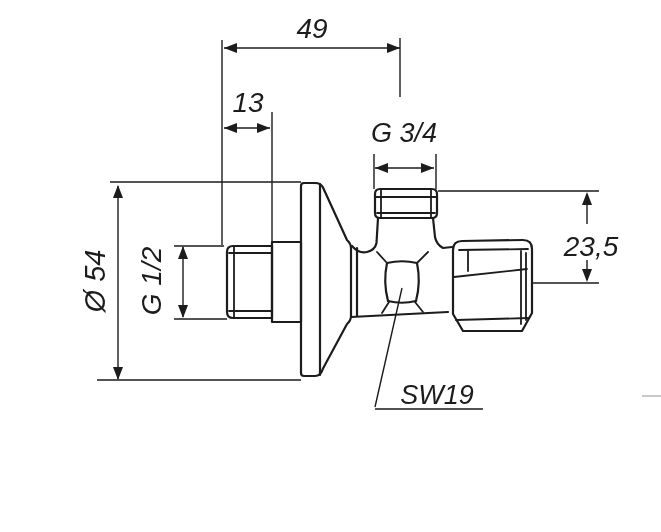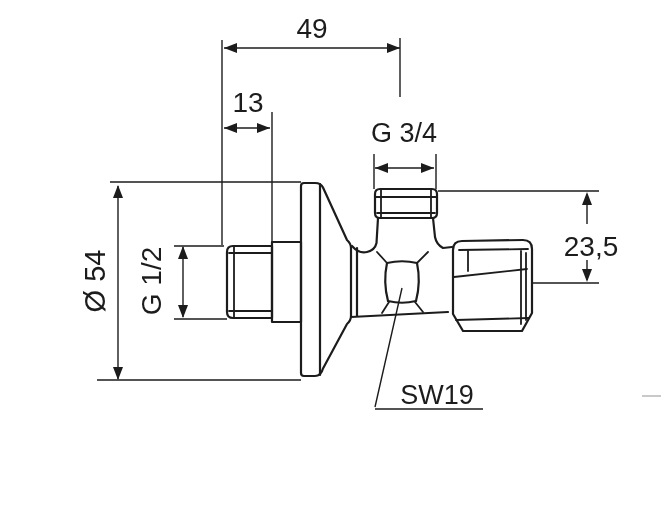--- a/index.html
+++ b/index.html
@@ -1,16 +1,16 @@
 <!DOCTYPE html>
 <html><head>
 <meta charset="utf-8">
 <style>
   html,body{margin:0;padding:0;background:#ffffff;}
-  .stage{position:relative;width:661px;height:532px;background:#ffffff;overflow:hidden;}
+  .stage{position:relative;width:661px;height:532px;background:#ffffff;overflow:hidden;font-style:italic;}
   svg{display:block;}
   .part{stroke:#1c1c1c;stroke-width:2.2;fill:none;stroke-linecap:round;stroke-linejoin:round;}
   .part-thin{stroke:#1c1c1c;stroke-width:1.8;fill:none;stroke-linecap:round;stroke-linejoin:round;}
   .dim{stroke:#1c1c1c;stroke-width:1.4;fill:none;stroke-linecap:butt;}
   .arrow{fill:#1c1c1c;stroke:none;}
   .dim-text{font-family:"Liberation Sans",sans-serif;fill:#1c1c1c;}
   .artifact{stroke:#c9c9c9;stroke-width:2;fill:none;}
 </style>
 </head>
 <body>

